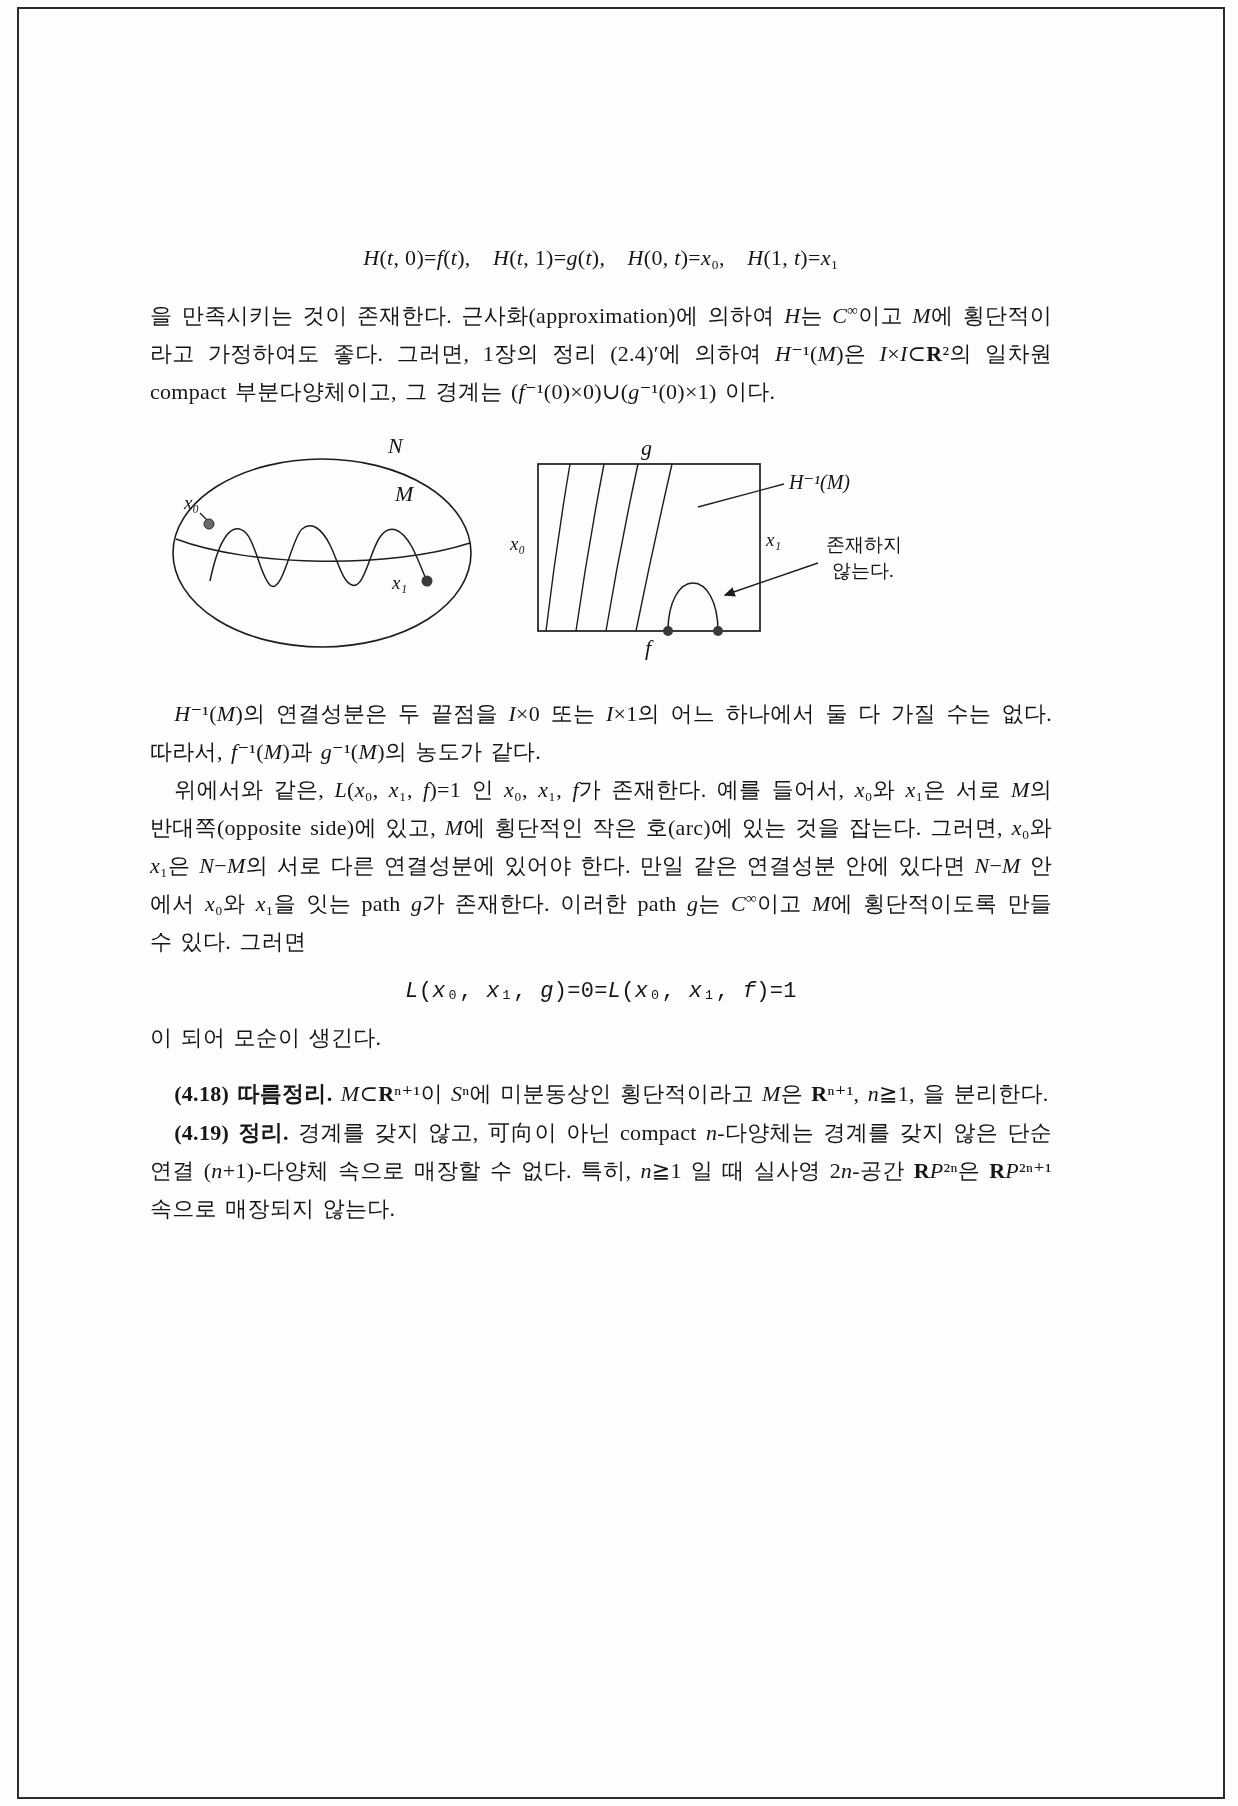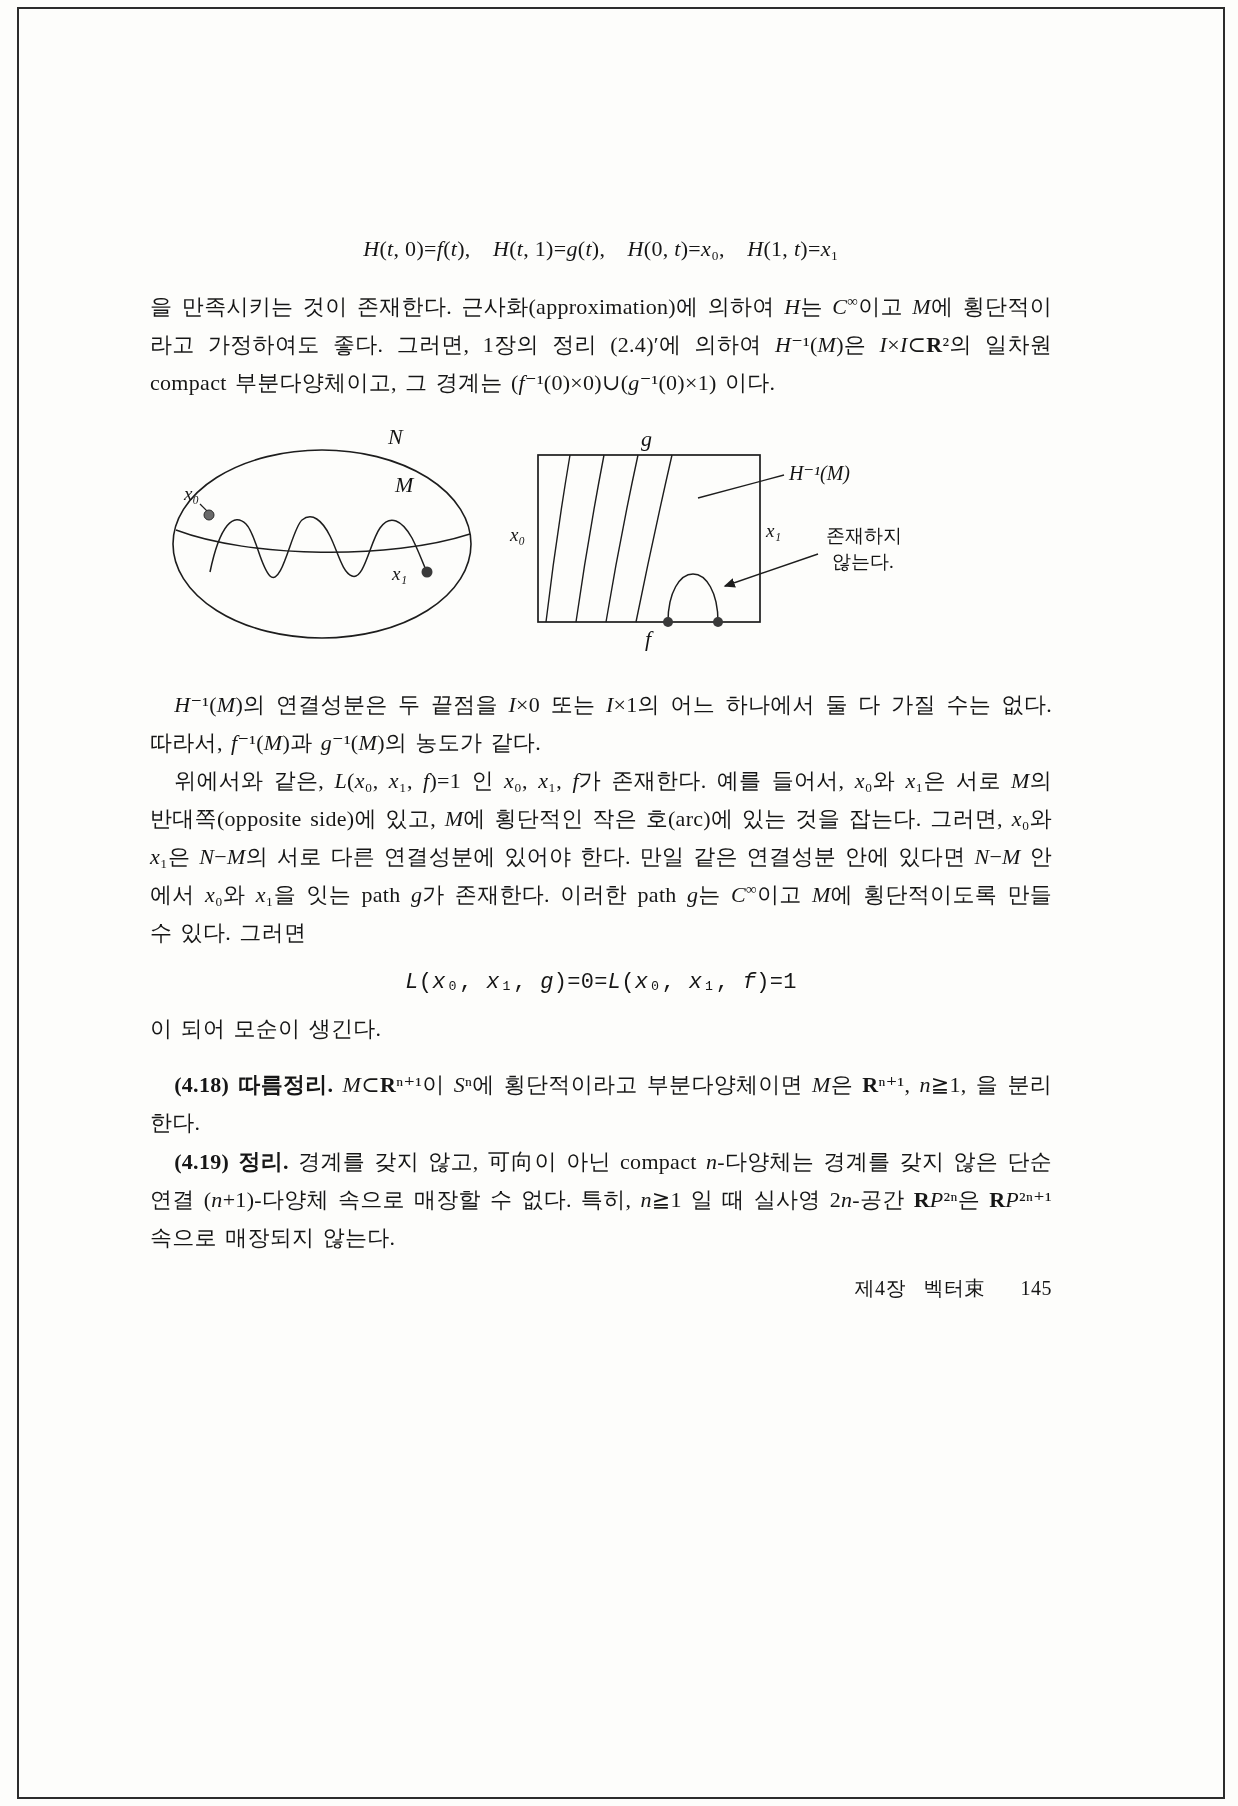--- a/index.html
+++ b/index.html
@@ -7,21 +7,21 @@
   body {
     width:1238px; height:1806px; position:relative;
     font-family:"Liberation Serif","DejaVu Serif",serif;
     color:#161616;
   }
   .page { position:absolute; inset:0; background:#fdfdfb; overflow:hidden; }
   .scan-frame {
     position:absolute; left:17px; top:7px; right:13px; bottom:7px;
     border:2px solid #2c2c2c; pointer-events:none;
   }
-  .content { position:absolute; left:150px; top:8px; width:902px; padding-top:226px; }
+  .content { position:absolute; left:150px; top:17px; width:902px; padding-top:226px; }
   .equation {
     text-align:center; font-size:22px; line-height:30px;
     letter-spacing:0.3px;
   }
   .eq1 { margin:0 0 24px 0; }
   .eq2 { margin:16px 0 12px 0;font-family:Liberation Mono, monospace; }
   .para {
     font-size:22px; line-height:38px; text-align:justify;
     text-indent:1.1em; letter-spacing:0.3px; word-spacing:2.5px;
   }
@@ -98,24 +98,19 @@
 
     <p class="para mt14"><span class="it">H</span><span>⁻¹(</span><span class="it">M</span><span>)의 연결성분은 두 끝점을 </span><span class="it">I</span><span>×0 또는 </span><span class="it">I</span><span>×1의 어느 하나에서 둘 다 가질 수는 없다. 따라서, </span><span class="it">f</span><span>⁻¹(</span><span class="it">M</span><span>)과 </span><span class="it">g</span><span>⁻¹(</span><span class="it">M</span><span>)의 농도가 같다.</span></p>
 
     <p class="para"><span>위에서와 같은, </span><span class="it">L</span><span>(</span><span class="it">x</span><span>₀, </span><span class="it">x</span><span>₁, </span><span class="it">f</span><span>)=1 인 </span><span class="it">x</span><span>₀, </span><span class="it">x</span><span>₁, </span><span class="it">f</span><span>가 존재한다. 예를 들어서, </span><span class="it">x</span><span>₀와 </span><span class="it">x</span><span>₁은 서로 </span><span class="it">M</span><span>의 반대쪽(opposite side)에 있고, </span><span class="it">M</span><span>에 횡단적인 작은 호(arc)에 있는 것을 잡는다. 그러면, </span><span class="it">x</span><span>₀와 </span><span class="it">x</span><span>₁은 </span><span class="it">N</span><span>−</span><span class="it">M</span><span>의 서로 다른 연결성분에 있어야 한다. 만일 같은 연결성분 안에 있다면 </span><span class="it">N</span><span>−</span><span class="it">M</span><span> 안에서 </span><span class="it">x</span><span>₀와 </span><span class="it">x</span><span>₁을 잇는 path </span><span class="it">g</span><span>가 존재한다. 이러한 path </span><span class="it">g</span><span>는 </span><span class="it">C</span><span class="sup">∞</span><span>이고 </span><span class="it">M</span><span>에 횡단적이도록 만들 수 있다. 그러면</span></p>
 
     <div class="equation eq2"><span class="it">L</span><span>(</span><span class="it">x</span><span>₀, </span><span class="it">x</span><span>₁, </span><span class="it">g</span><span>)=0=</span><span class="it">L</span><span>(</span><span class="it">x</span><span>₀, </span><span class="it">x</span><span>₁, </span><span class="it">f</span><span>)=1</span></div>
 
     <p class="para noindent mt8"><span>이 되어 모순이 생긴다.</span></p>
 
 
-    <p class="para mt14"><span class="bd">(4.18) 따름정리.</span><span>  </span><span class="it">M</span><span>⊂</span><span class="bd">R</span><span>ⁿ⁺¹이 </span><span class="it">S</span><span>ⁿ에 횡단적이라고 부분다양체이면 </span><span class="it">M</span><span>은 </span><span class="bd">R</span><span>ⁿ⁺¹, </span><span class="it">n</span><span>≧1, 을 분리한다.</span></p>
+    <p class="para mt14"><span class="bd">(4.18) 따름정리.</span><span>  </span><span class="it">M</span><span>⊂</span><span class="bd">R</span><span>ⁿ⁺¹이 </span><span class="it">S</span><span>ⁿ에 미분동상인 횡단적이라고 </span><span class="it">M</span><span>은 </span><span class="bd">R</span><span>ⁿ⁺¹, </span><span class="it">n</span><span>≧1, 을 분리한다.</span></p>
 
     <p class="para mt16"><span class="bd">(4.19) 정리.</span><span>  경계를 갖지 않고, 可向이 아닌 compact </span><span class="it">n</span><span>-다양체는 경계를 갖지 않은 단순연결 (</span><span class="it">n</span><span>+1)-다양체 속으로 매장할 수 없다. 특히, </span><span class="it">n</span><span>≧1 일 때 실사영 2</span><span class="it">n</span><span>-공간 </span><span class="bd">R</span><span class="it">P</span><span>²ⁿ은 </span><span class="bd">R</span><span class="it">P</span><span>²ⁿ⁺¹ 속으로 매장되지 않는다.</span></p>
 
-    <div class="footer">
-      <span>제4장</span>
-      <span class="ft-title">벡터束</span>
-      <span class="ft-page">145</span>
-    </div>
 
   </main>
 </div>
 
 </body></html>

